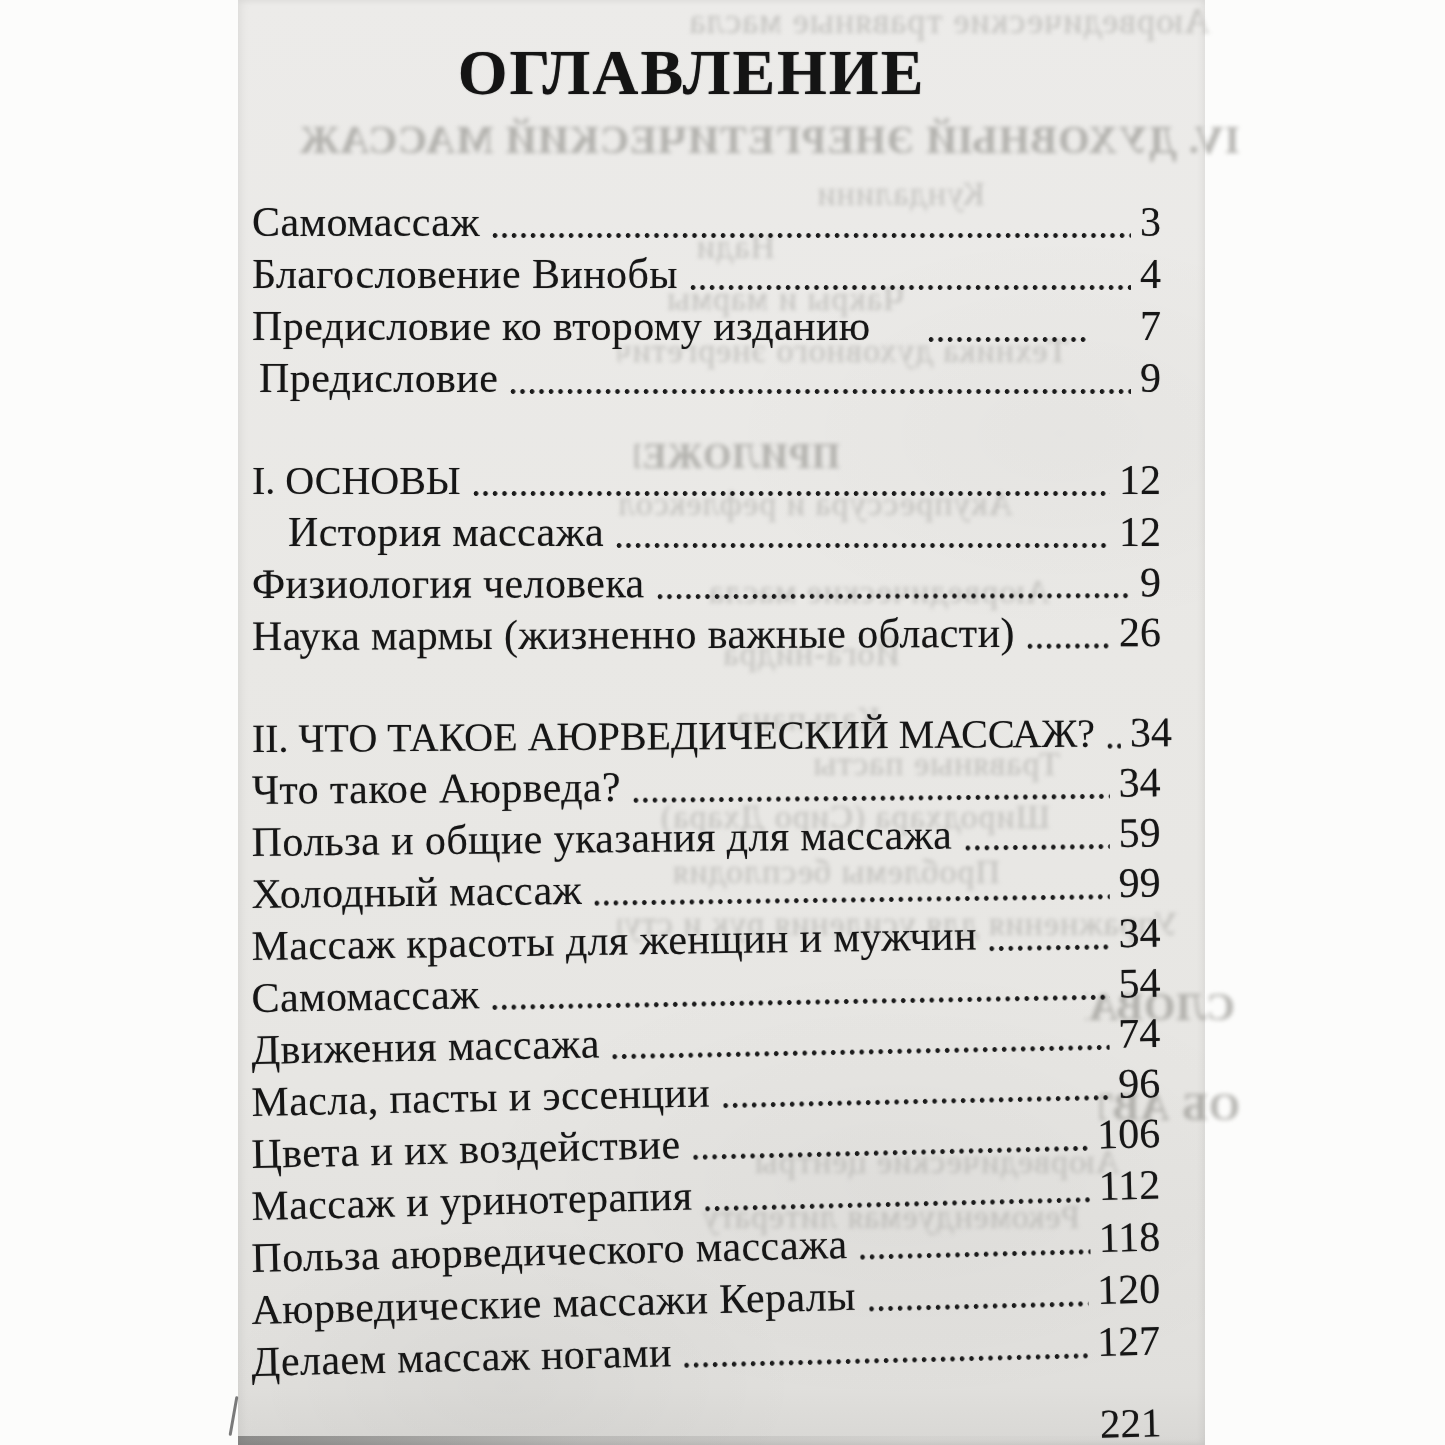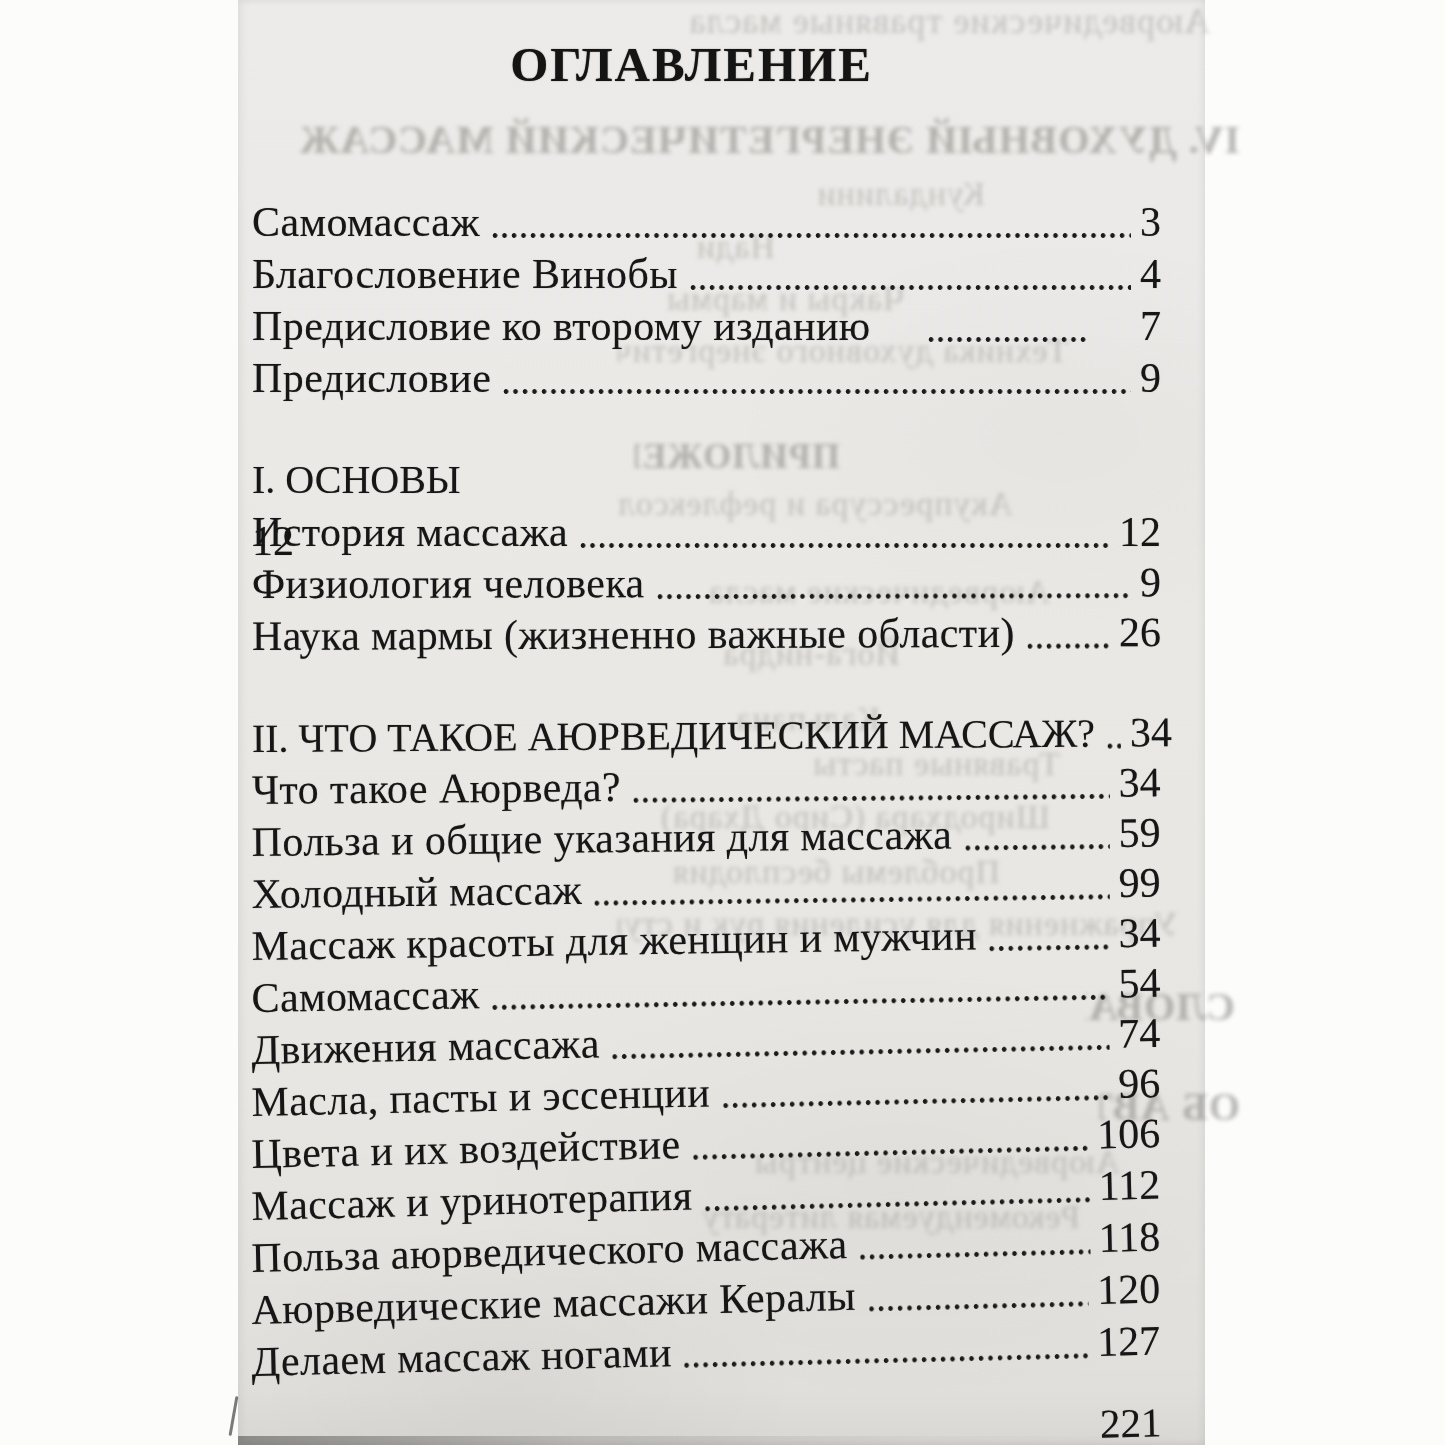--- a/index.html
+++ b/index.html
@@ -21,21 +21,21 @@
     color:#161616;
   }
   .page::after{ 
     content:"";position:absolute;left:0;right:0;bottom:0;height:9px;
     background:linear-gradient(90deg, rgba(45,45,45,.45), rgba(90,90,90,.22) 35%, rgba(140,140,140,.08) 70%, rgba(160,160,160,0));
   }
   
   .title{
     position:absolute;top:36px;left:0;right:0;margin:0;
     text-align:center;transform:translateX(-30px);
-    font-size:49px;font-weight:bold;letter-spacing:2px;
+    font-size:64px;font-weight:bold;letter-spacing:2px;
     color:#141414;text-shadow:0 0 1.2px rgba(10,10,10,.55);
   }
   
   .toc{position:absolute;left:14px;right:44px;top:196px;}
   .row{
     display:flex;align-items:baseline;height:52px;
     font-size:42px;line-height:52px;
     text-shadow:0 0 1px rgba(10,10,10,.4);
     transform-origin:left bottom;
   }
@@ -126,33 +126,33 @@
     <span class="num">4</span>
   </div>
 
 
   <div class="row" style="transform: rotate(0deg); gap: 45px;">
     <span class="lbl">Предисловие ко второму изданию</span>
     <span class="dots"></span>
     <span class="num">7</span>
   </div>
 
-  <div class="row" style="transform: rotate(0deg);">
+  <div class="row" style="transform: rotate(0deg); margin-left: 7px;">
     <span class="lbl">Предисловие</span>
     <span class="dots"></span>
     <span class="num">9</span>
   </div>
 
-  <div class="row gap section" style="transform: rotate(0deg); flex-direction: column;">
+  <div class="row gap section" style="transform: rotate(0deg);">
     <span class="lbl">I. ОСНОВЫ</span>
     <span class="dots"></span>
     <span class="num">12</span>
   </div>
 
-  <div class="row" style="transform: rotate(0deg);">
+  <div class="row" style="transform: rotate(0deg); margin-left: 36px;">
     <span class="lbl">История массажа</span>
     <span class="dots"></span>
     <span class="num">12</span>
   </div>
 
   <div class="row" style="transform: rotate(-0.12deg);">
     <span class="lbl">Физиология человека</span>
     <span class="dots"></span>
     <span class="num">9</span>
   </div>

